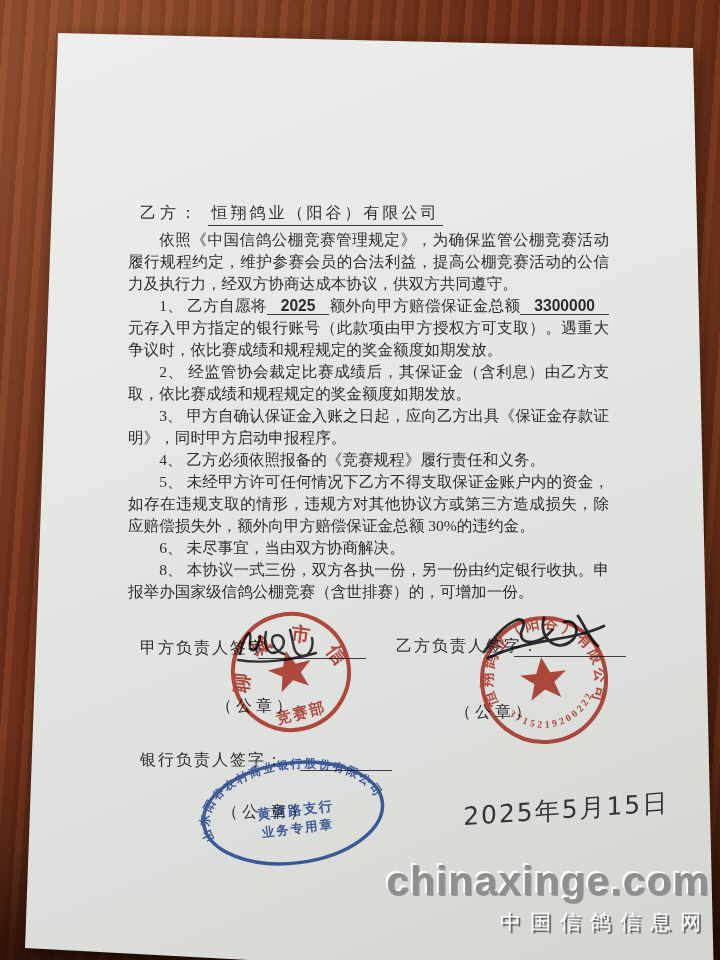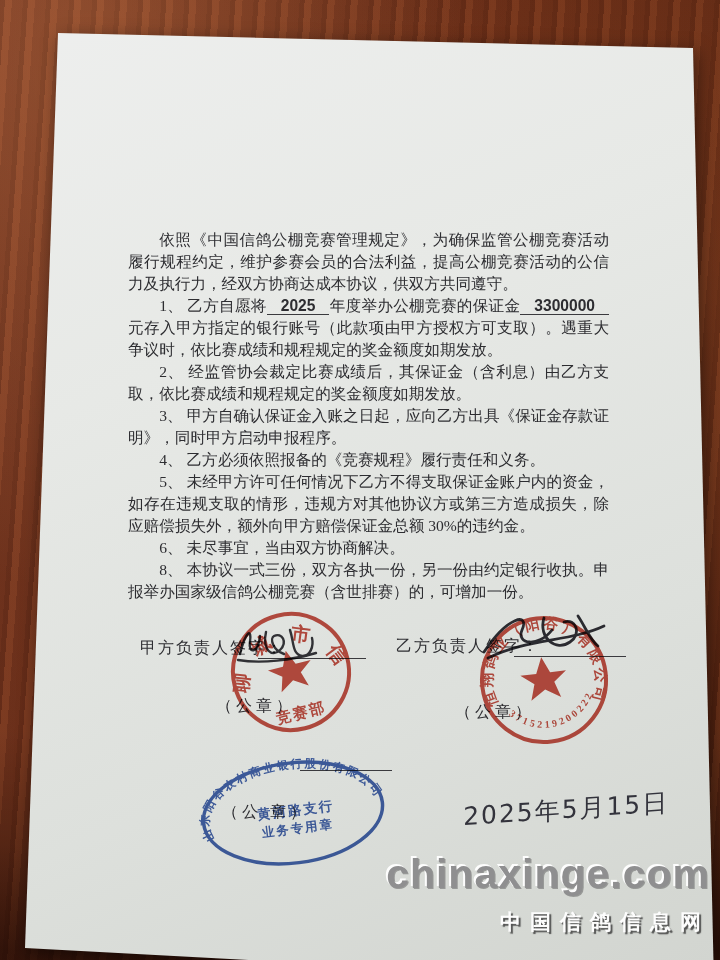--- a/index.html
+++ b/index.html
@@ -32,51 +32,55 @@
   .sig-label{font-size:16px; color:#2e2e32; letter-spacing:2px;}
   .uline{display:inline-block; border-bottom:1.6px solid #3a3a3e; height:18px; vertical-align:bottom;}
   .seal-note{font-size:16px; color:#2e2e32; letter-spacing:4px;}
   .stamp{mix-blend-mode:multiply; opacity:.88;}
   .sig-ink{mix-blend-mode:multiply;}
   .date-hand{font-family:"DejaVu Sans",sans-serif; font-size:25px; color:#33333c;
     transform:rotate(-4deg) skewX(-4deg); letter-spacing:2px; font-weight:500;}
   .wm{right:10px; bottom:24px; text-align:right; font-family:"Liberation Sans",sans-serif;}
   .wm-brand{font-size:41px; font-weight:bold; color:#8f8f90;
     text-shadow:-2px -2px 0 rgba(255,255,255,.95), 1px 1px 0 rgba(90,90,90,.5); letter-spacing:1px;}
-  .wm-sub{font-size:21px; font-weight:bold; color:#fdfdfd; letter-spacing:9px; margin-top:10px;
+  .wm-sub{font-size:21px; font-weight:normal; color:#fdfdfd; letter-spacing:9px; margin-top:3px;
     text-shadow:2px 2px 1px rgba(60,60,60,.85);}
 </style>
 </head>
 <body>
 
 <div class="photo">
   <div class="paper-wrap">
     <div class="paper">
 
 
+      <div class="abs party-row" style="top:203px;">
+        <span>乙方：</span><span class="fill" style="min-width:235px;">恒翔鸽业（阳谷）有限公司</span>
+      </div>
 
       <div class="abs body-text">
         <p>依照《中国信鸽公棚竞赛管理规定》，为确保监管公棚竞赛活动履行规程约定，维护参赛会员的合法利益，提高公棚竞赛活动的公信力及执行力，经双方协商达成本协议，供双方共同遵守。</p>
-        <p><span>1、 乙方自愿将</span><span class="inline-fill">2025</span><span>年度举办公棚竞赛的保证金</span><span class="inline-fill">3300000</span><span>元存入甲方指定的银行账号（此款项由甲方授权方可支取）。遇重大争议时，依比赛成绩和规程规定的奖金额度如期发放。</span></p>
+        <p><span>1、 乙方自愿将</span><span class="inline-fill">2025</span><span>额外向甲方赔偿保证金总额</span><span class="inline-fill">3300000</span><span>元存入甲方指定的银行账号（此款项由甲方授权方可支取）。遇重大争议时，依比赛成绩和规程规定的奖金额度如期发放。</span></p>
         <p>2、 经监管协会裁定比赛成绩后，其保证金（含利息）由乙方支取，依比赛成绩和规程规定的奖金额度如期发放。</p>
         <p>3、 甲方自确认保证金入账之日起，应向乙方出具《保证金存款证明》，同时甲方启动申报程序。</p>
         <p>4、 乙方必须依照报备的《竞赛规程》履行责任和义务。</p>
         <p>5、 未经甲方许可任何情况下乙方不得支取保证金账户内的资金，如存在违规支取的情形，违规方对其他协议方或第三方造成损失，除应赔偿损失外，额外向甲方赔偿保证金总额 30%的违约金。</p>
         <p>6、 未尽事宜，当由双方协商解决。</p>
         <p>8、 本协议一式三份，双方各执一份，另一份由约定银行收执。申报举办国家级信鸽公棚竞赛（含世排赛）的，可增加一份。</p>
       </div>
 
       <span class="abs sig-label" style="left:140px; top:638px;">甲方负责人签字：</span>
       <span class="abs uline" style="left:258px; top:640px; width:108px;"></span>
       <span class="abs sig-label" style="left:396px; top:636px;">乙方负责人签字：</span>
       <span class="abs uline" style="left:514px; top:638px; width:112px;"></span>
 
       <span class="abs seal-note" style="left:216px; top:696px;">（公章）</span>
       <span class="abs seal-note" style="left:455px; top:702px;">（公章）</span>
 
+      <span class="abs sig-label" style="left:140px; top:750px;">银行负责人签字：</span>
       <span class="abs uline" style="left:300px; top:752px; width:92px;"></span>
       <span class="abs seal-note" style="left:222px; top:802px;">（公 章）</span>
 
       <svg class="abs stamp" style="left:221px; top:602px; transform:rotate(-14deg);" width="140" height="140" viewBox="0 0 140 140">
         <circle cx="70" cy="70" r="58" fill="none" stroke="#c0392b" stroke-width="4"></circle>
         <path id="arcA" d="M 23,86 A 47,47 0 1 1 117,86" fill="none"></path>
         <text font-size="19" font-weight="bold" fill="#c0392b" letter-spacing="2">
           <textPath href="#arcA" startOffset="6" textLength="245">聊城市信鸽协会</textPath>
         </text>
         <path d="M70,48 L76.5,63 92,63 L79.5,72.5 84,87.5 70,78.5 56,87.5 60.5,72.5 48,63 63.5,63 Z" fill="#c0392b"></path>

